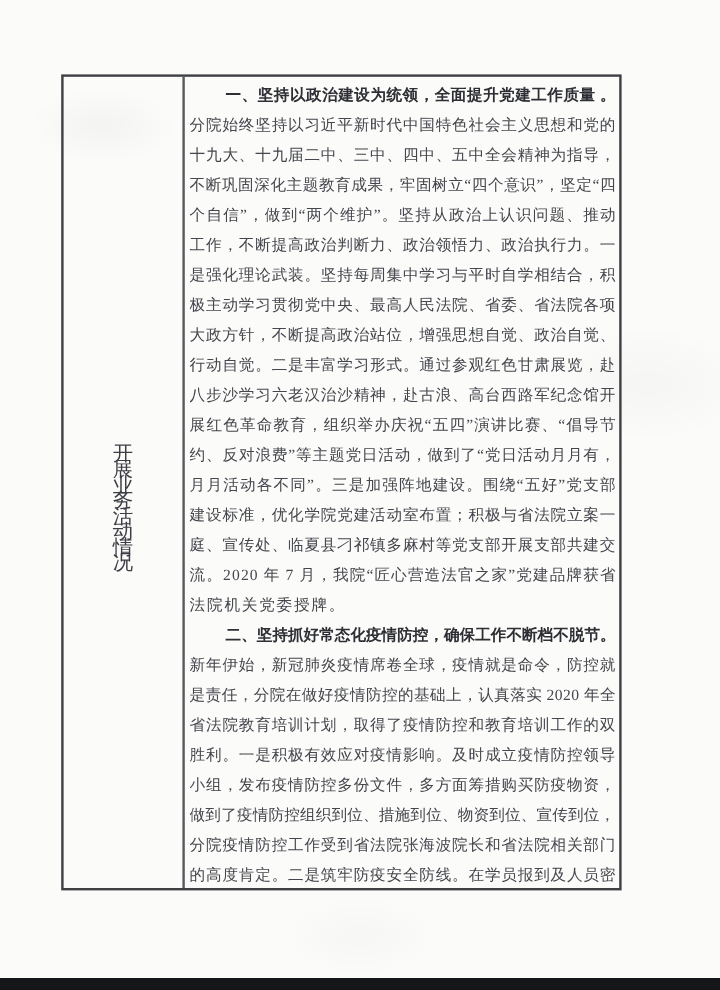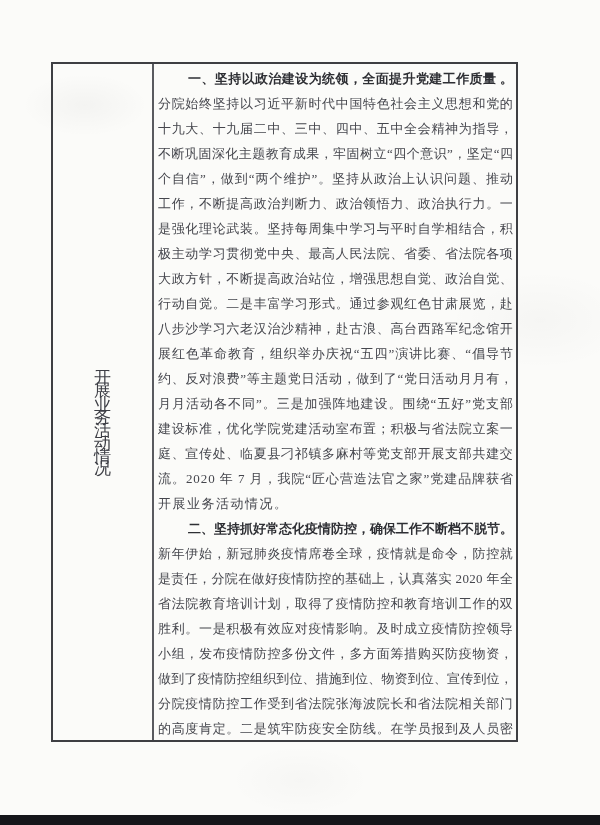--- a/index.html
+++ b/index.html
@@ -524,21 +524,21 @@
           <span>之</span>
           <span>家</span>
           <span>”</span>
           <span>党</span>
           <span>建</span>
           <span>品</span>
           <span>牌</span>
           <span>获</span>
           <span>省</span>
         </div>
-        <div class="line left">开展业务活动情况。</div>
+        <div class="line left">法院机关党委授牌。</div>
         <div class="line heading">
           <span>二</span>
           <span>、</span>
           <span>坚</span>
           <span>持</span>
           <span>抓</span>
           <span>好</span>
           <span>常</span>
           <span>态</span>
           <span>化</span>

